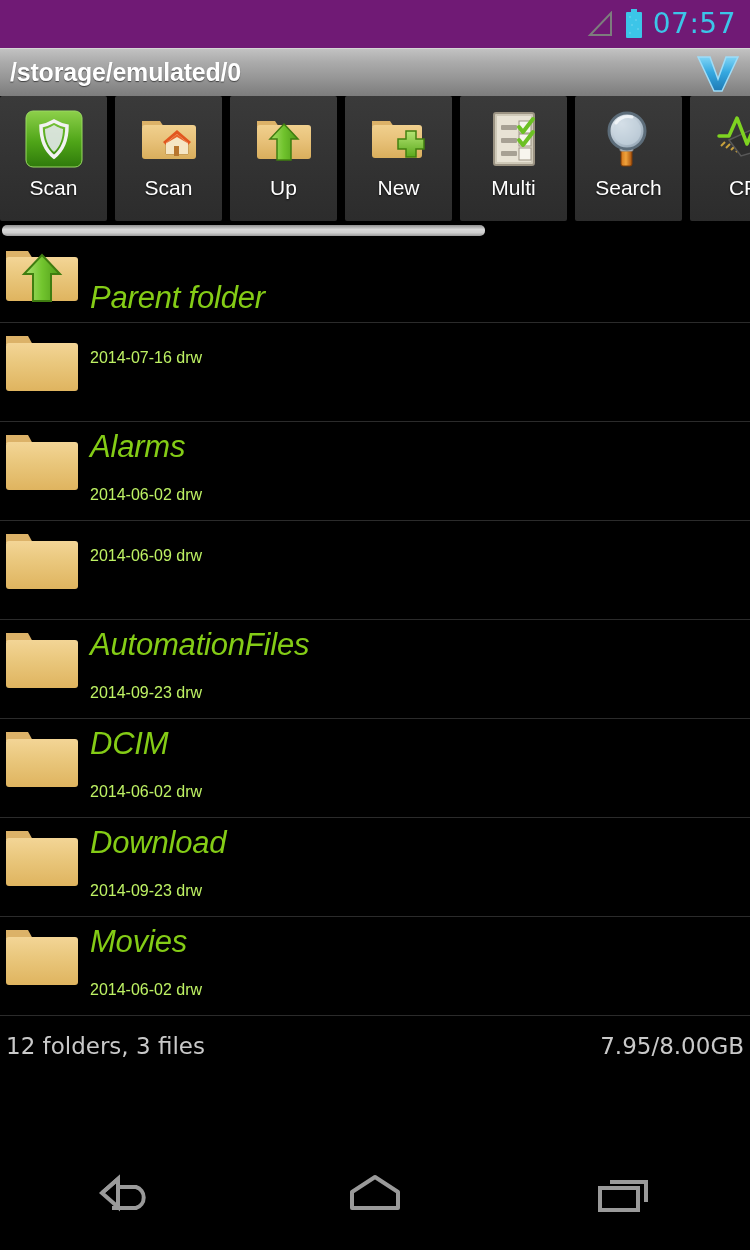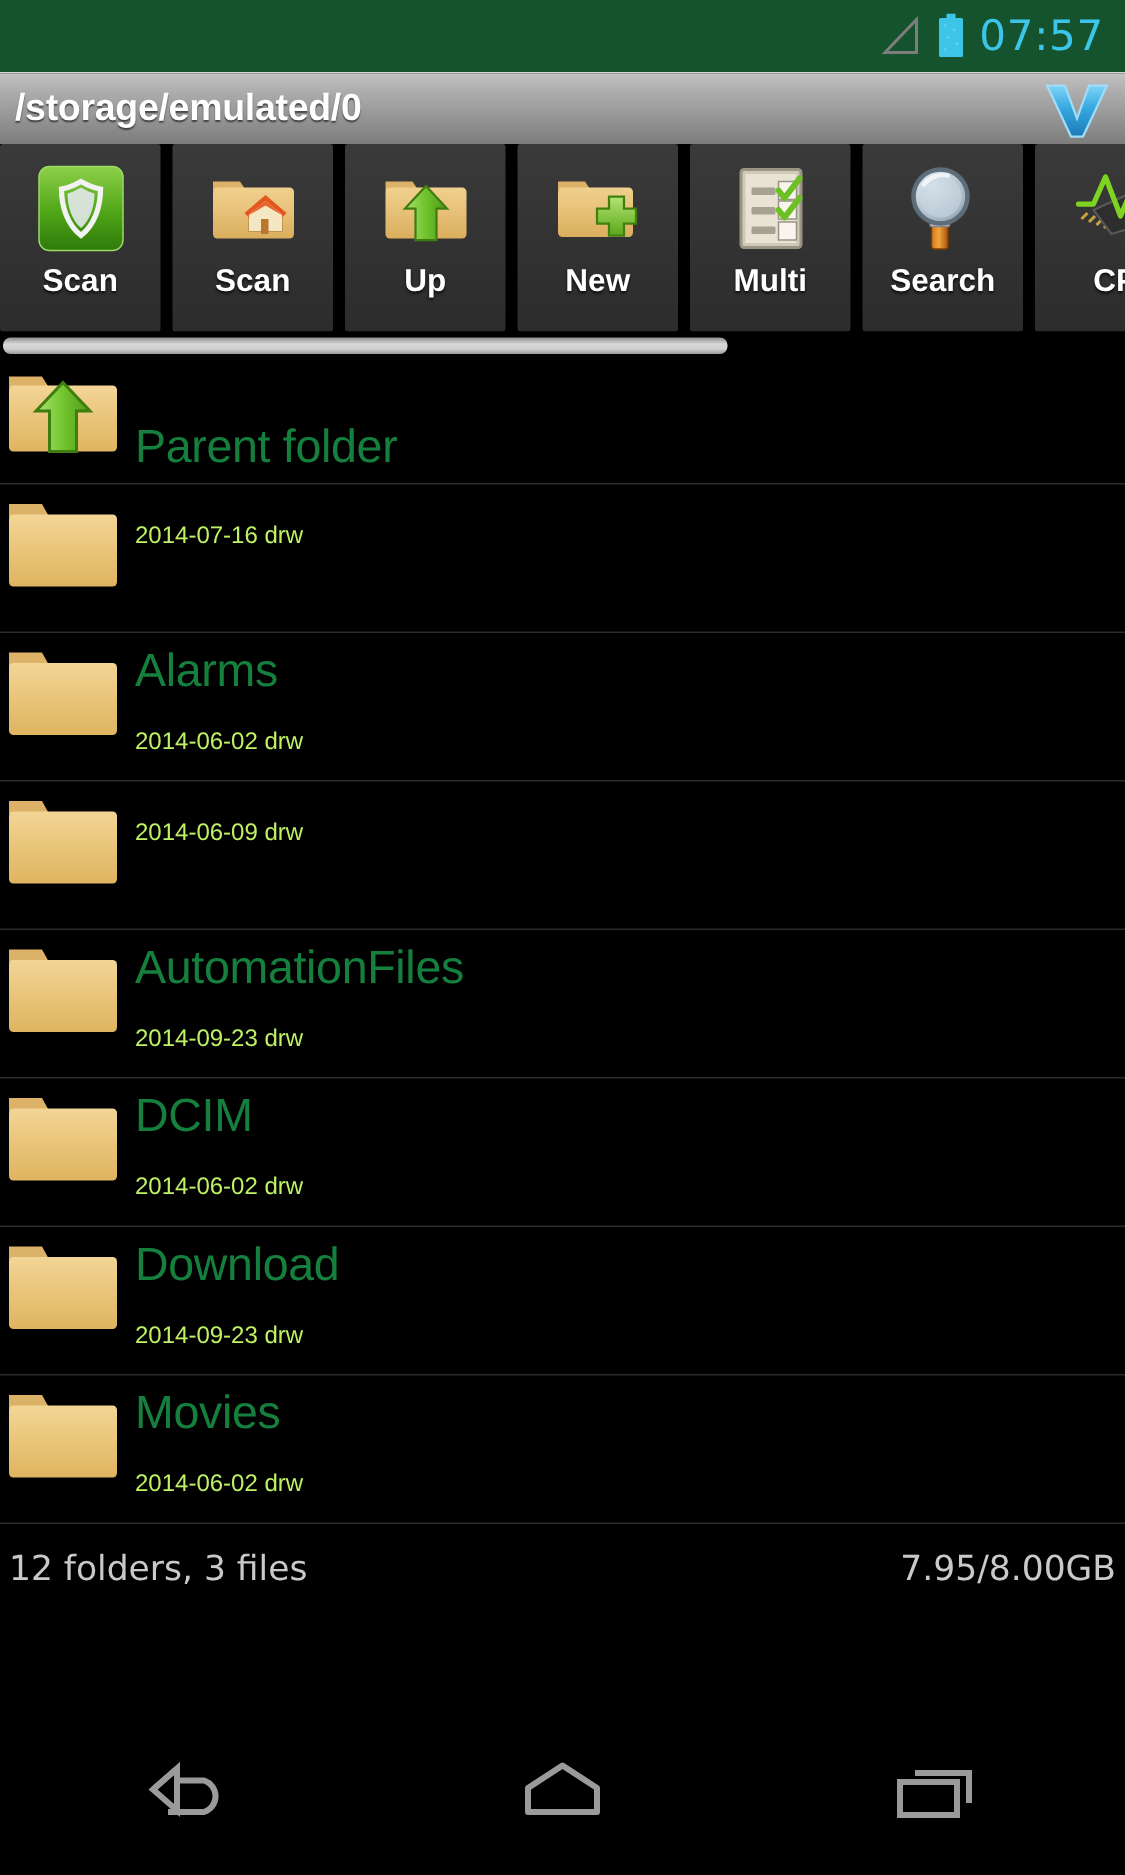--- a/index.html
+++ b/index.html
@@ -7,21 +7,21 @@
     width:750px; height:1250px;
     background:#000;
     font-family:"Liberation Sans", sans-serif;
     overflow:hidden;
   }
   #screen { position:relative; width:750px; height:1250px; background:#000; }
 
   
   .statusbar {
     position:absolute; left:0; top:0; width:750px; height:48px;
-    background:#14532d; display:flex; align-items:center;
+    background:#701a75; display:flex; align-items:center;
     justify-content:flex-end; padding-right:14px; gap:9px;
   }
   .sb-signal { width:28px; height:26px; position:relative; }
   .sb-signal svg { display:block; }
   .sb-batt { width:20px; height:30px; position:relative; }
   .sb-time {
     color:#3cc5e8; font-size:28px; letter-spacing:0.5px;
     font-family:"DejaVu Sans", sans-serif; line-height:30px;
     font-weight:400;
   }
@@ -51,21 +51,21 @@
   .tb-btn {
     width:107px; height:125px; flex:0 0 107px;
     background:linear-gradient(to bottom,#3a3a3a 0%,#333333 50%,#2c2c2c 100%);
     display:flex; flex-direction:column; align-items:center;
     justify-content:flex-start; padding-top:12px;
     border-radius:2px;
   }
   .tb-icon { width:66px; height:62px; position:relative; }
   .tb-icon svg { display:block; }
   .tb-label {
-    color:#ffffff; font-size:21px; font-weight:bold; margin-top:6px;
+    color:#ffffff; font-size:21px; font-weight:normal; margin-top:6px;
     text-shadow:0 1px 2px rgba(0,0,0,.8); white-space:nowrap;
   }
 
   
   .hscroll-track {
     position:absolute; left:0; top:224px; width:750px; height:13px;
     background:#000;
   }
   .hscroll-thumb {
     position:absolute; left:2px; top:1px; width:483px; height:11px;
@@ -90,22 +90,22 @@
     padding-left:2px; padding-top:5px;
   }
   .row.parent .row-icon { height:86px; padding-top:4px; }
   .row-icon svg { display:block; }
   .row-text {
     padding-left:4px; padding-top:6px; display:flex;
     flex-direction:column; justify-content:flex-start;
   }
   .row.parent .row-text { justify-content:center; padding-top:42px; }
   .fname {
-    color:#15803d; font-size:31px; line-height:38px;
-    letter-spacing:-0.2px; white-space:nowrap;
+    color:#84cc16; font-size:31px; line-height:38px;
+    letter-spacing:-0.2px; white-space:nowrap;font-style:italic;
   }
   .fmeta {
     color:#bef264; font-size:16px; line-height:34px;
     margin-top:12px; white-space:nowrap;
   }
 
   
   .liststatus {
     position:absolute; left:0; top:1028px; width:750px; height:36px;
     background:#000; display:flex; align-items:center;

